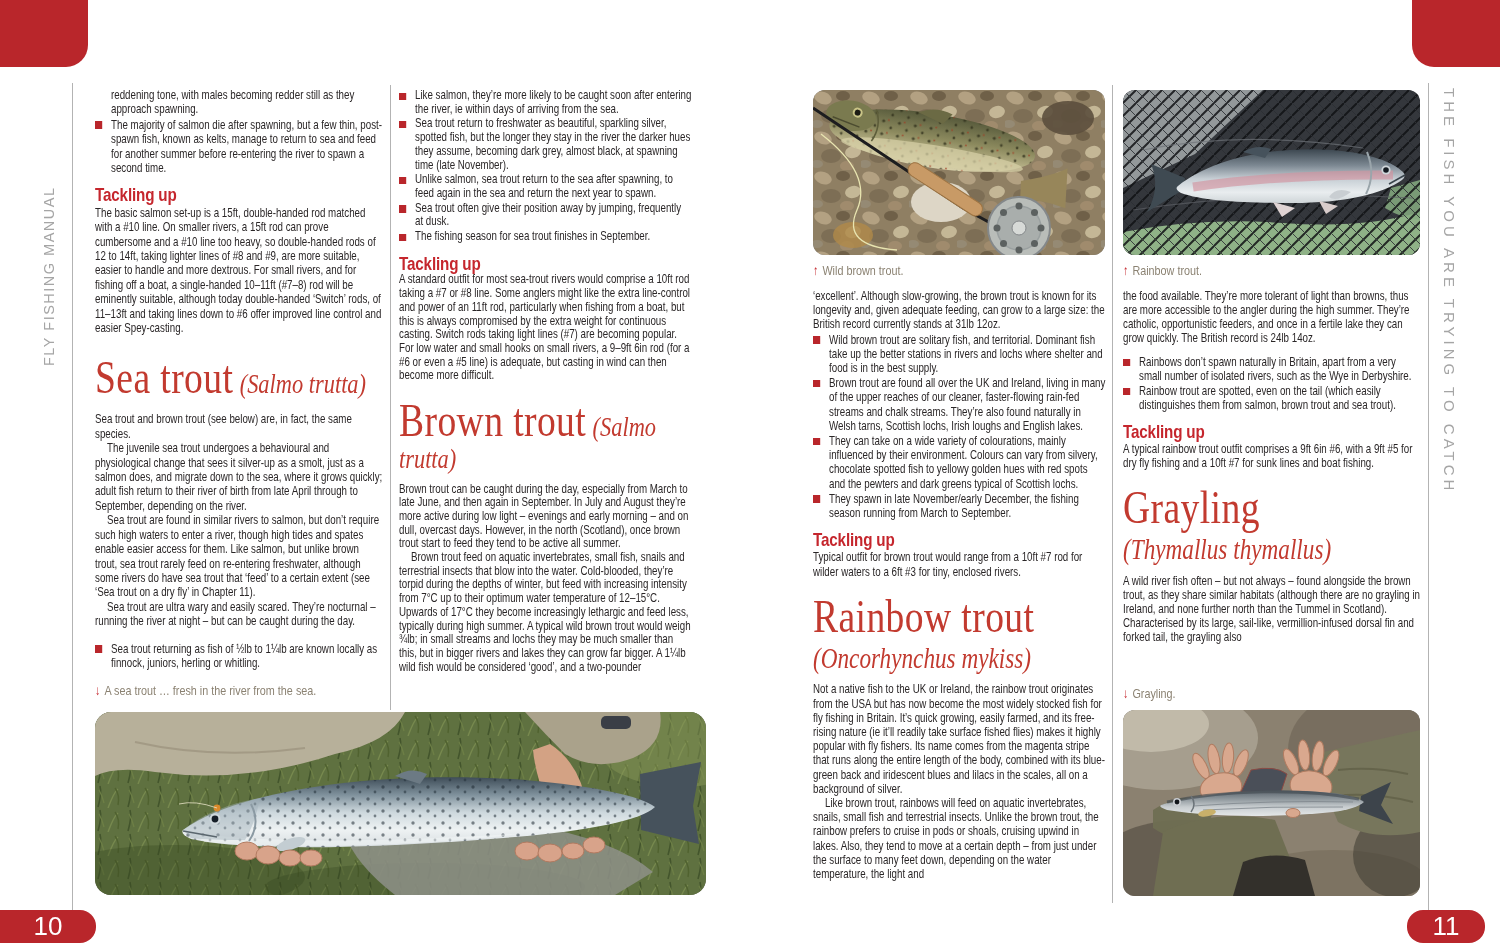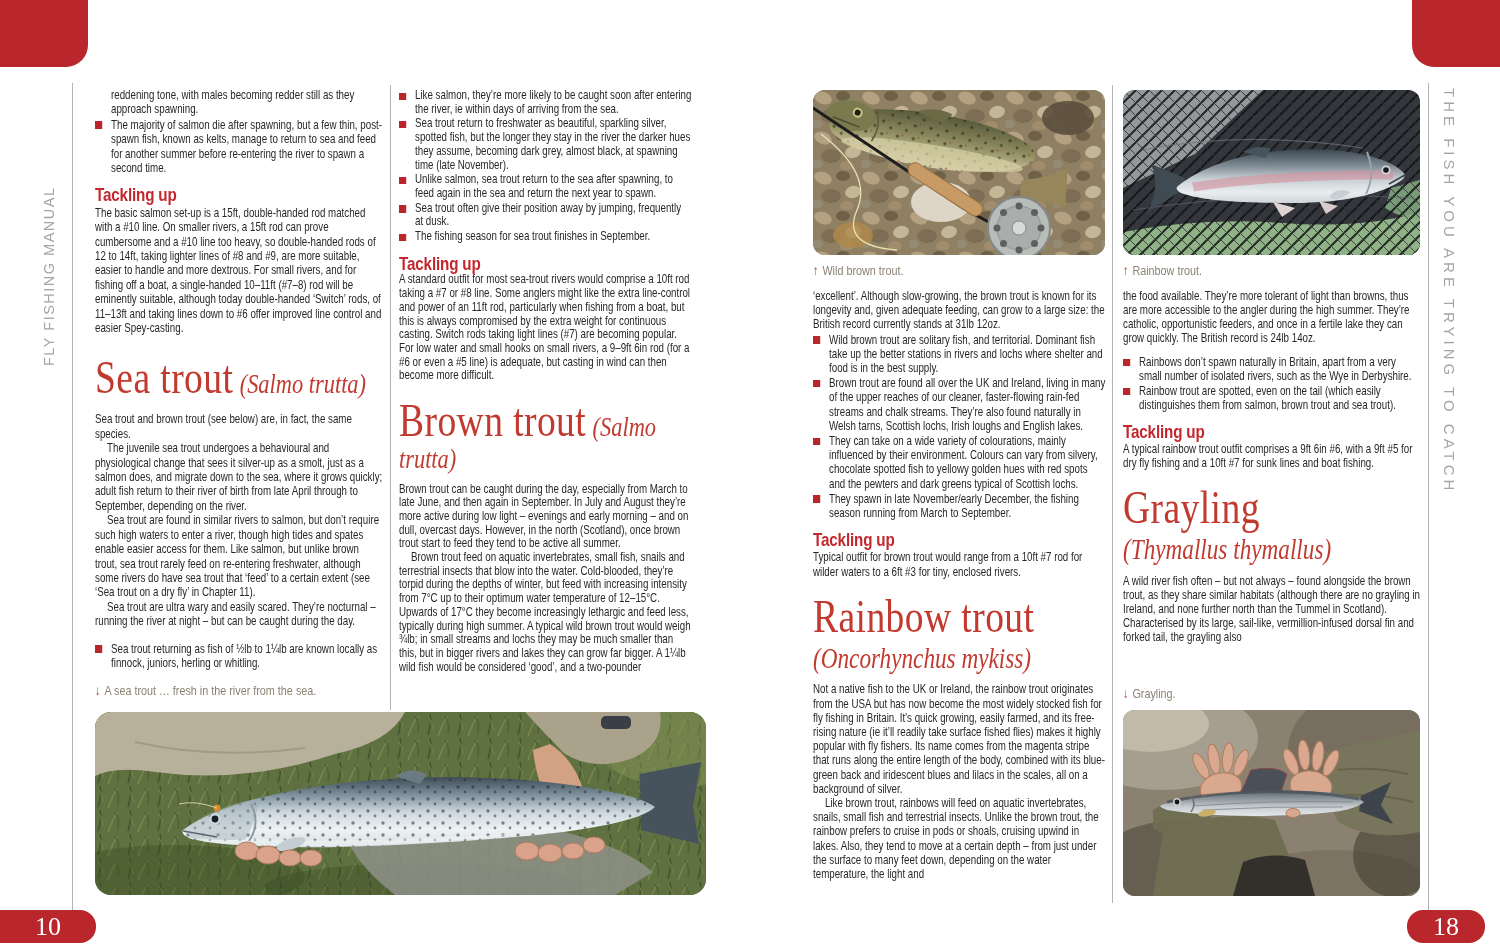--- a/index.html
+++ b/index.html
@@ -21,21 +21,21 @@
   .tab-left{left:0;width:88px;border-radius:0 0 22px 0;}
   .tab-right{right:0;width:88px;border-radius:0 0 0 22px;}
   
   .vrule{position:absolute;width:1px;background:var(--rule);}
   
   .vlabel{position:absolute;color:var(--vlabel);font-size:14.5px;}
   .vlabel-left{left:41px;top:86px;height:280px;writing-mode:vertical-rl;transform:rotate(180deg);letter-spacing:1.5px;}
   .vlabel-right{left:1441px;top:88px;height:640px;writing-mode:vertical-rl;letter-spacing:4px;font-size:15px;}
   
   .pagenum{position:absolute;top:910px;height:33px;background:var(--red);color:#fff;
-    font-family:Liberation Serif, serif;font-size:26px;display:flex;align-items:center;justify-content:center;}
+    font-family:Liberation Sans, sans-serif;font-size:26px;display:flex;align-items:center;justify-content:center;}
   .pn-left{left:0;width:96px;border-radius:0 16px 16px 0;}
   .pn-right{left:1407px;width:78px;border-radius:16px;}
   
   .col{position:absolute;transform:scaleX(0.8);transform-origin:0 0;font-size:12.2px;}
   .col-1{left:95px;top:88px;width:360px;line-height:14.4px;}
   .col-2{left:399px;top:88px;width:366px;line-height:13.7px;}
   .col-3{left:813px;top:289px;width:366px;line-height:14.2px;}
   .col-4{left:1123px;top:289px;width:372px;line-height:14.0px;}
   .para{margin:0;}
   .ind{text-indent:15px;}
@@ -68,21 +68,21 @@
 
 <div class="vrule" style="left:72px;top:83px;height:845px;"></div>
 <div class="vrule" style="left:1428px;top:83px;height:845px;"></div>
 <div class="vrule" style="left:390px;top:85px;height:625px;"></div>
 <div class="vrule" style="left:1112px;top:85px;height:818px;"></div>
 
 <div class="vlabel vlabel-left">FLY FISHING MANUAL</div>
 <div class="vlabel vlabel-right">THE FISH YOU ARE TRYING TO CATCH</div>
 
 <div class="pagenum pn-left">10</div>
-<div class="pagenum pn-right">18</div>
+<div class="pagenum pn-right">11</div>
 
 <div class="col col-1">
   <p class="para hang">reddening tone, with males becoming redder still as they approach spawning.</p>
   <div class="bullet">
     <span class="sq"></span>
     <span>The majority of salmon die after spawning, but a few thin, post-spawn fish, known as kelts, manage to return to sea and feed for another summer before re-entering the river to spawn a second time.</span>
   </div>
   <h3 class="tack">Tackling up</h3>
   <p class="para">The basic salmon set-up is a 15ft, double-handed rod matched with a #10 line. On smaller rivers, a 15ft rod can prove cumbersome and a #10 line too heavy, so double-handed rods of 12 to 14ft, taking lighter lines of #8 and #9, are more suitable, easier to handle and more dextrous. For small rivers, and for fishing off a boat, a single-handed 10–11ft (#7–8) rod will be eminently suitable, although today double-handed ‘Switch’ rods, of 11–13ft and taking lines down to #6 offer improved line control and easier Spey-casting.</p>
   <h2 class="species"><span class="nm">Sea trout</span><span class="lt">(Salmo trutta)</span></h2>

